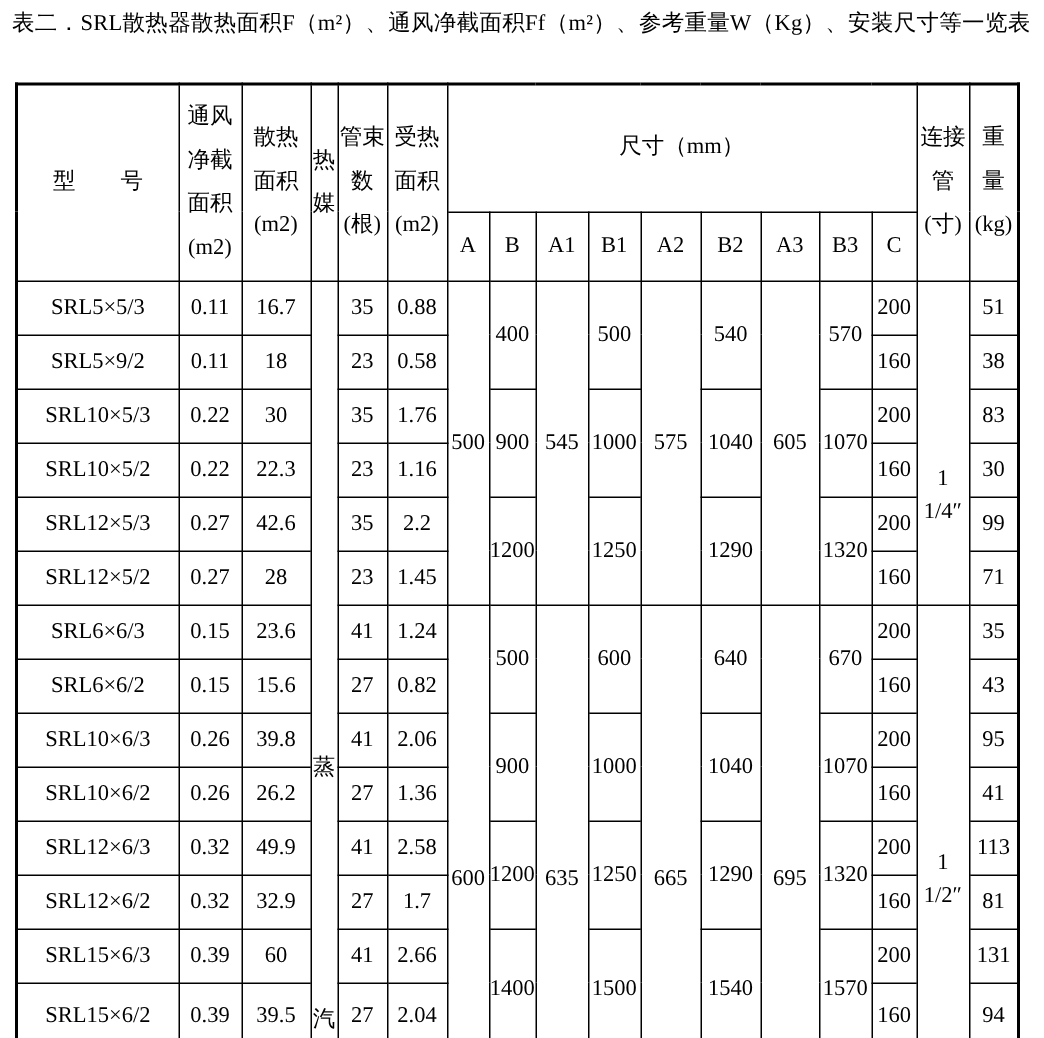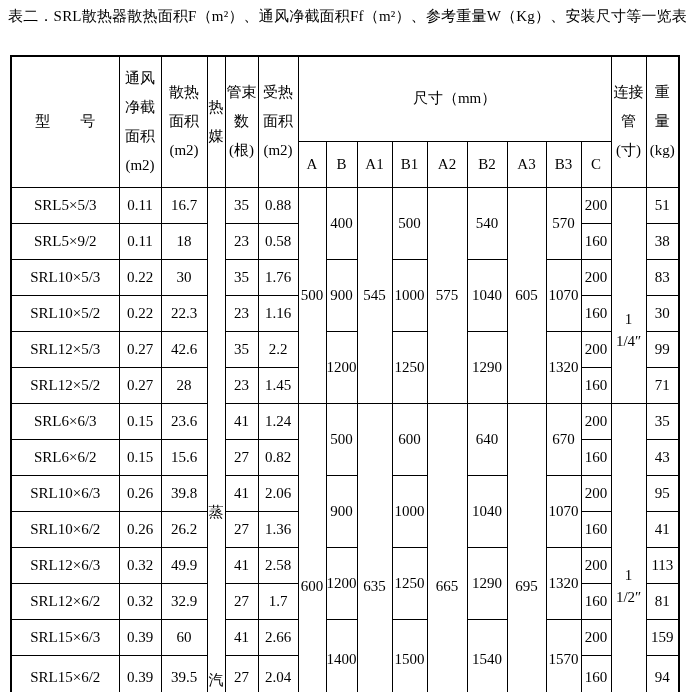--- a/index.html
+++ b/index.html
@@ -277,21 +277,21 @@
           <td>SRL15×6/3</td>
           <td>0.39</td>
           <td>60</td>
           <td>41</td>
           <td>2.66</td>
           <td rowspan="2">1400</td>
           <td rowspan="2">1500</td>
           <td rowspan="2">1540</td>
           <td rowspan="2">1570</td>
           <td>200</td>
-          <td>159</td>
+          <td>131</td>
         </tr>
         <tr>
           <td>SRL15×6/2</td>
           <td>0.39</td>
           <td>39.5</td>
           <td>27</td>
           <td>2.04</td>
           <td>160</td>
           <td>94</td>
         </tr>

